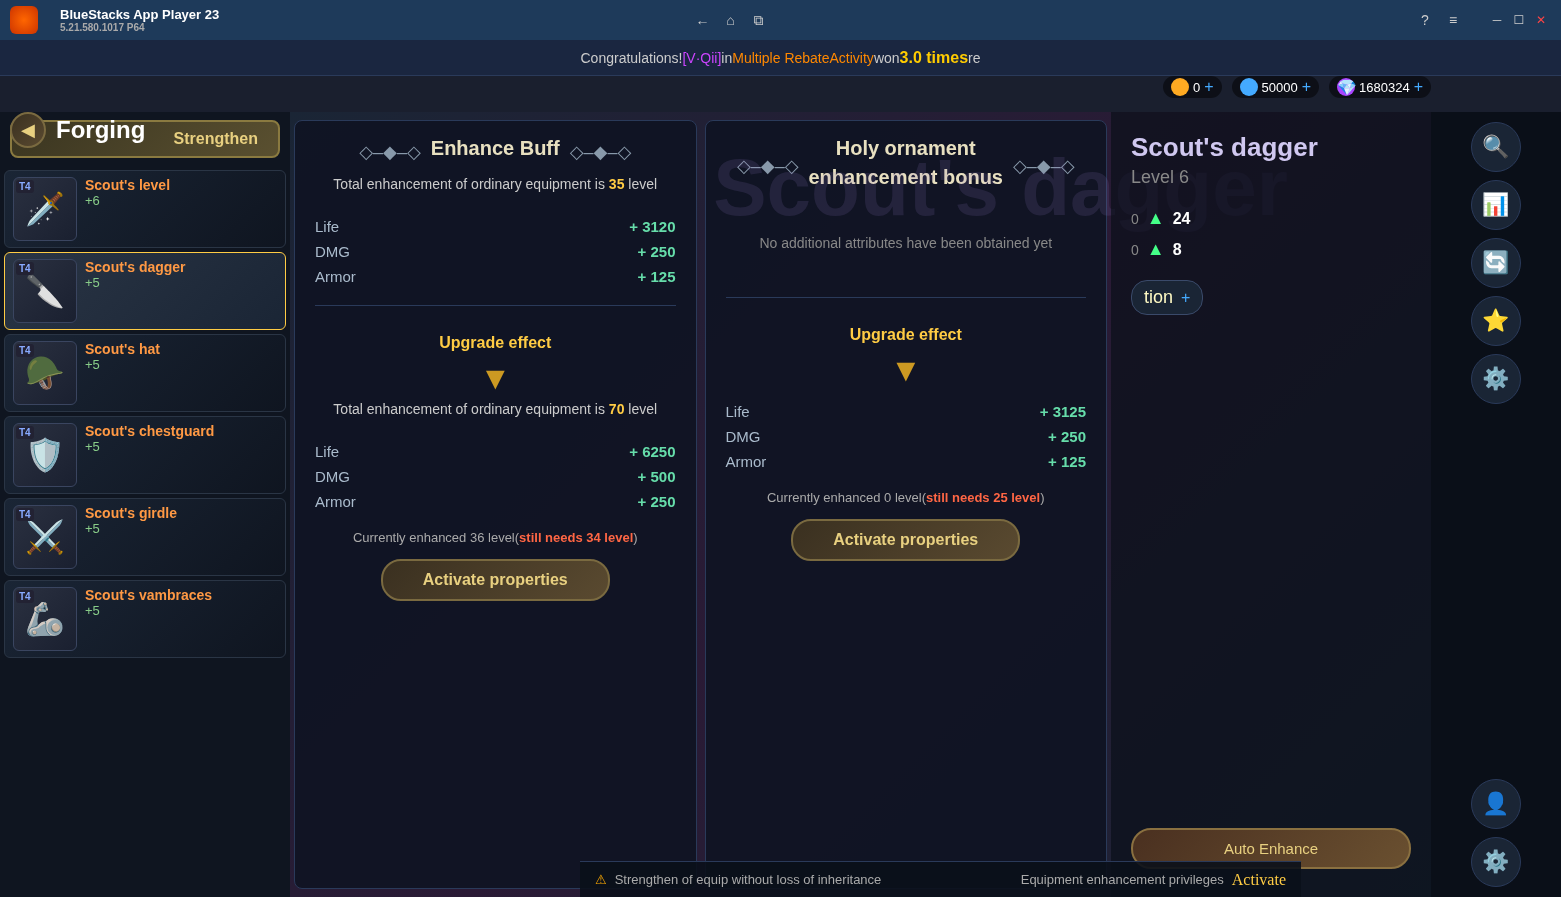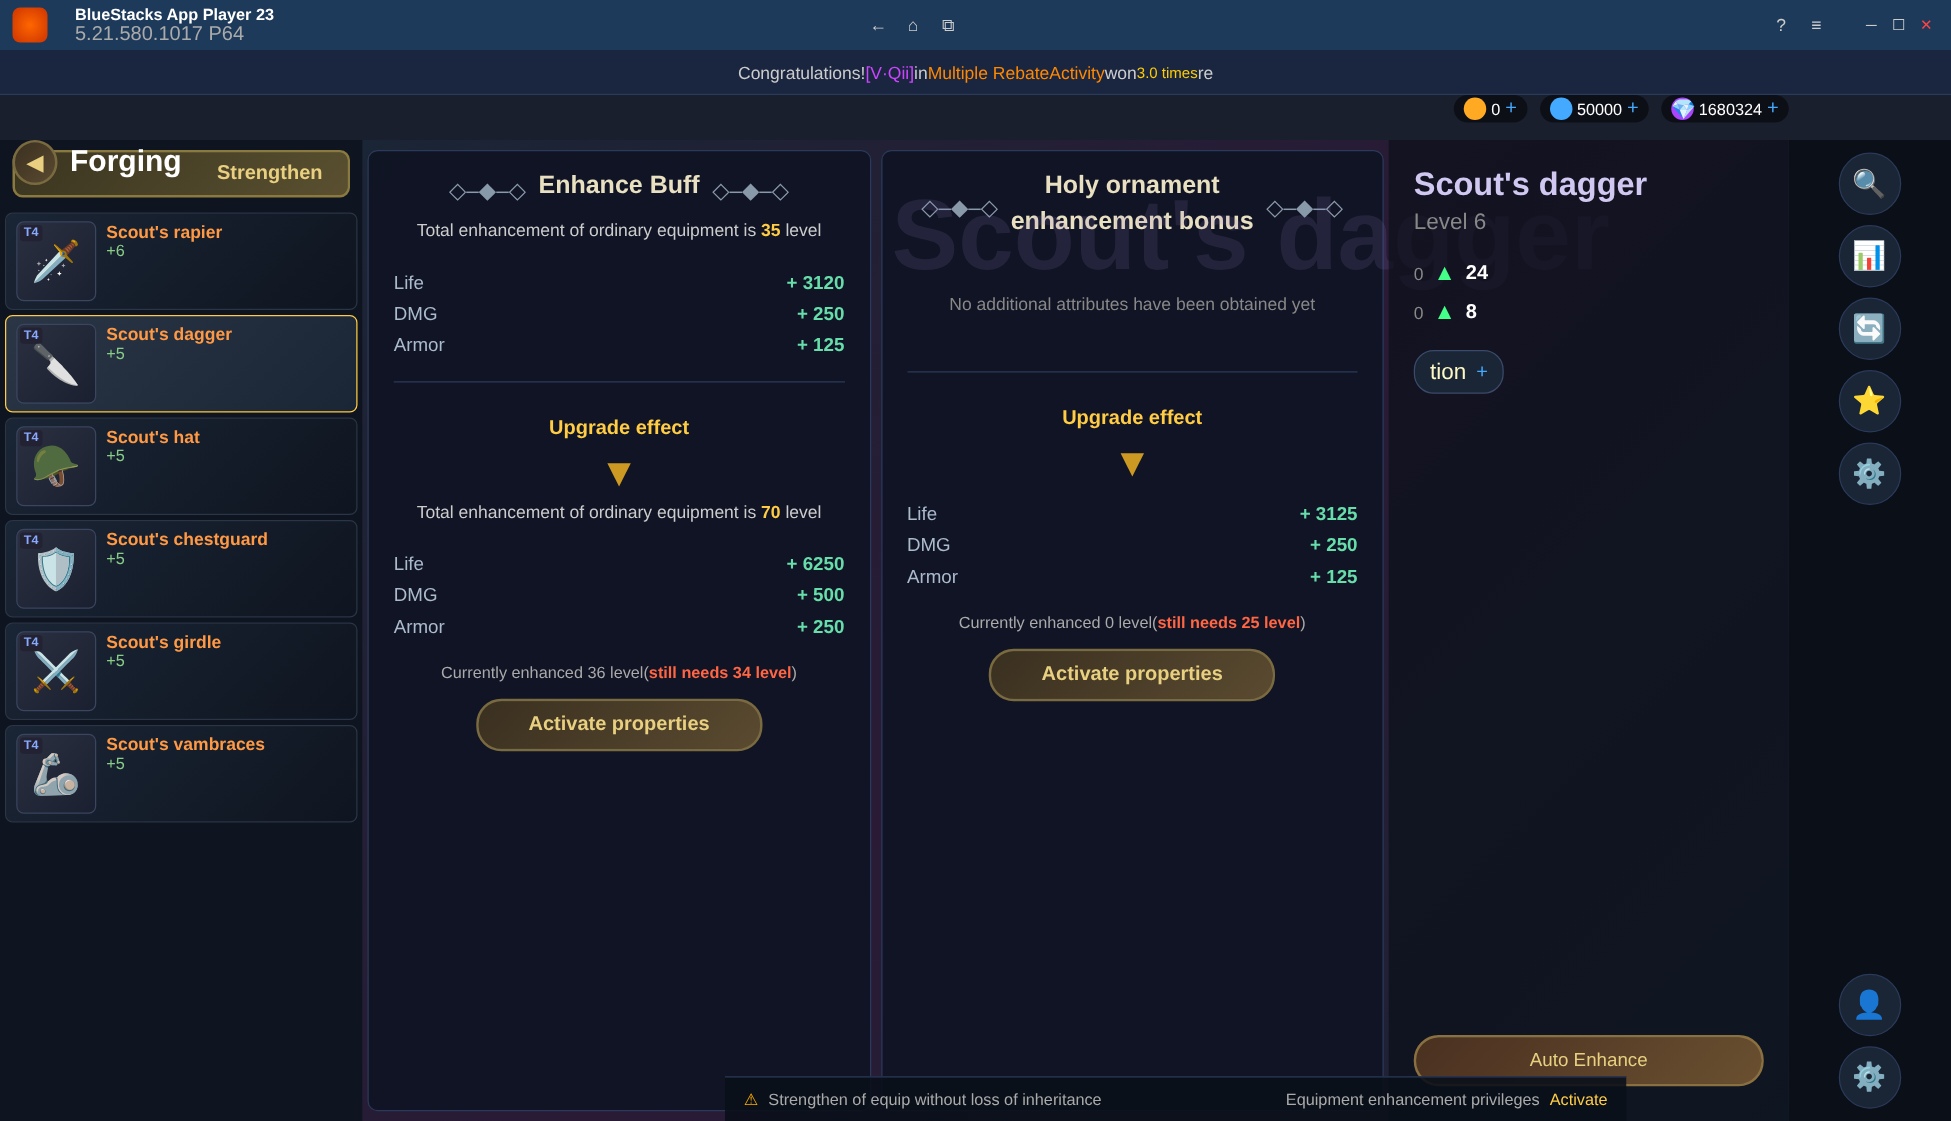--- a/index.html
+++ b/index.html
@@ -30,21 +30,21 @@
       background: radial-gradient(circle, #ff6600, #cc3300);
       border-radius: 6px;
       margin-right: 8px;
     }
     .title-bar-text {
       color: #fff;
       font-size: 12px;
       flex: 1;
     }
     .title-bar-text .app-name { font-weight: bold; font-size: 13px; }
-    .title-bar-text .app-version { font-size: 16px; color: #aaa; display: block; }
+    .title-bar-text .app-version { font-size: 10px; color: #aaa; display: block; font-weight: bold; }
     .title-bar-controls {
       display: flex;
       gap: 8px;
       margin-left: auto;
     }
     .title-bar-controls .tb-icon {
       width: 20px;
       height: 20px;
       color: #ccc;
       cursor: pointer;
@@ -76,21 +76,21 @@
       background: #1a2640;
       display: flex;
       align-items: center;
       justify-content: center;
       font-size: 14px;
       color: #ccc;
       border-bottom: 1px solid #2a3a5a;
     }
     .announcement-bar .highlight-name { color: #cc44ff; }
     .announcement-bar .highlight-activity { color: #ff8800; }
-    .announcement-bar .highlight-times { color: #ffcc00; font-weight: normal; font-size: 12px; }
+    .announcement-bar .highlight-times { color: #ffcc00; font-weight: bold; font-size: 16px; }
 
     
     .currency-bar {
       position: absolute;
       top: 76px;
       right: 130px;
       display: flex;
       align-items: center;
       gap: 10px;
       z-index: 50;
@@ -371,21 +371,21 @@
       z-index: 20;
     }
     .bottom-info {
       color: #aaa;
       font-size: 13px;
       display: flex;
       align-items: center;
       gap: 8px;
     }
     .bottom-info .warn-icon { color: #ffaa00; }
-    .bottom-activate-link { color: #ffcc44; font-size: 13px; cursor: pointer; }
+    .bottom-activate-link { color: #ffcc44; font-size: 16px; cursor: pointer; font-family: Liberation Serif, serif; }
 
     
     .page-header {
       position: absolute;
       top: 112px;
       left: 10px;
       display: flex;
       align-items: center;
       gap: 10px;
       z-index: 50;
@@ -499,21 +499,21 @@
   <div class="left-sidebar">
     <div class="strengthen-btn">Strengthen</div>
     <div class="equipment-list">
 
       <div class="equipment-item">
         <div class="equipment-icon-wrapper">
           <span class="equipment-badge">T4</span>
           <span class="equipment-icon-img">🗡️</span>
         </div>
         <div class="equipment-info">
-          <div class="equipment-name">Scout's rapier</div>
+          <div class="equipment-name">Scout's level</div>
           <div class="equipment-level">+6</div>
         </div>
       </div>
 
       <div class="equipment-item selected">
         <div class="equipment-icon-wrapper">
           <span class="equipment-badge">T4</span>
           <span class="equipment-icon-img">🔪</span>
         </div>
         <div class="equipment-info">

